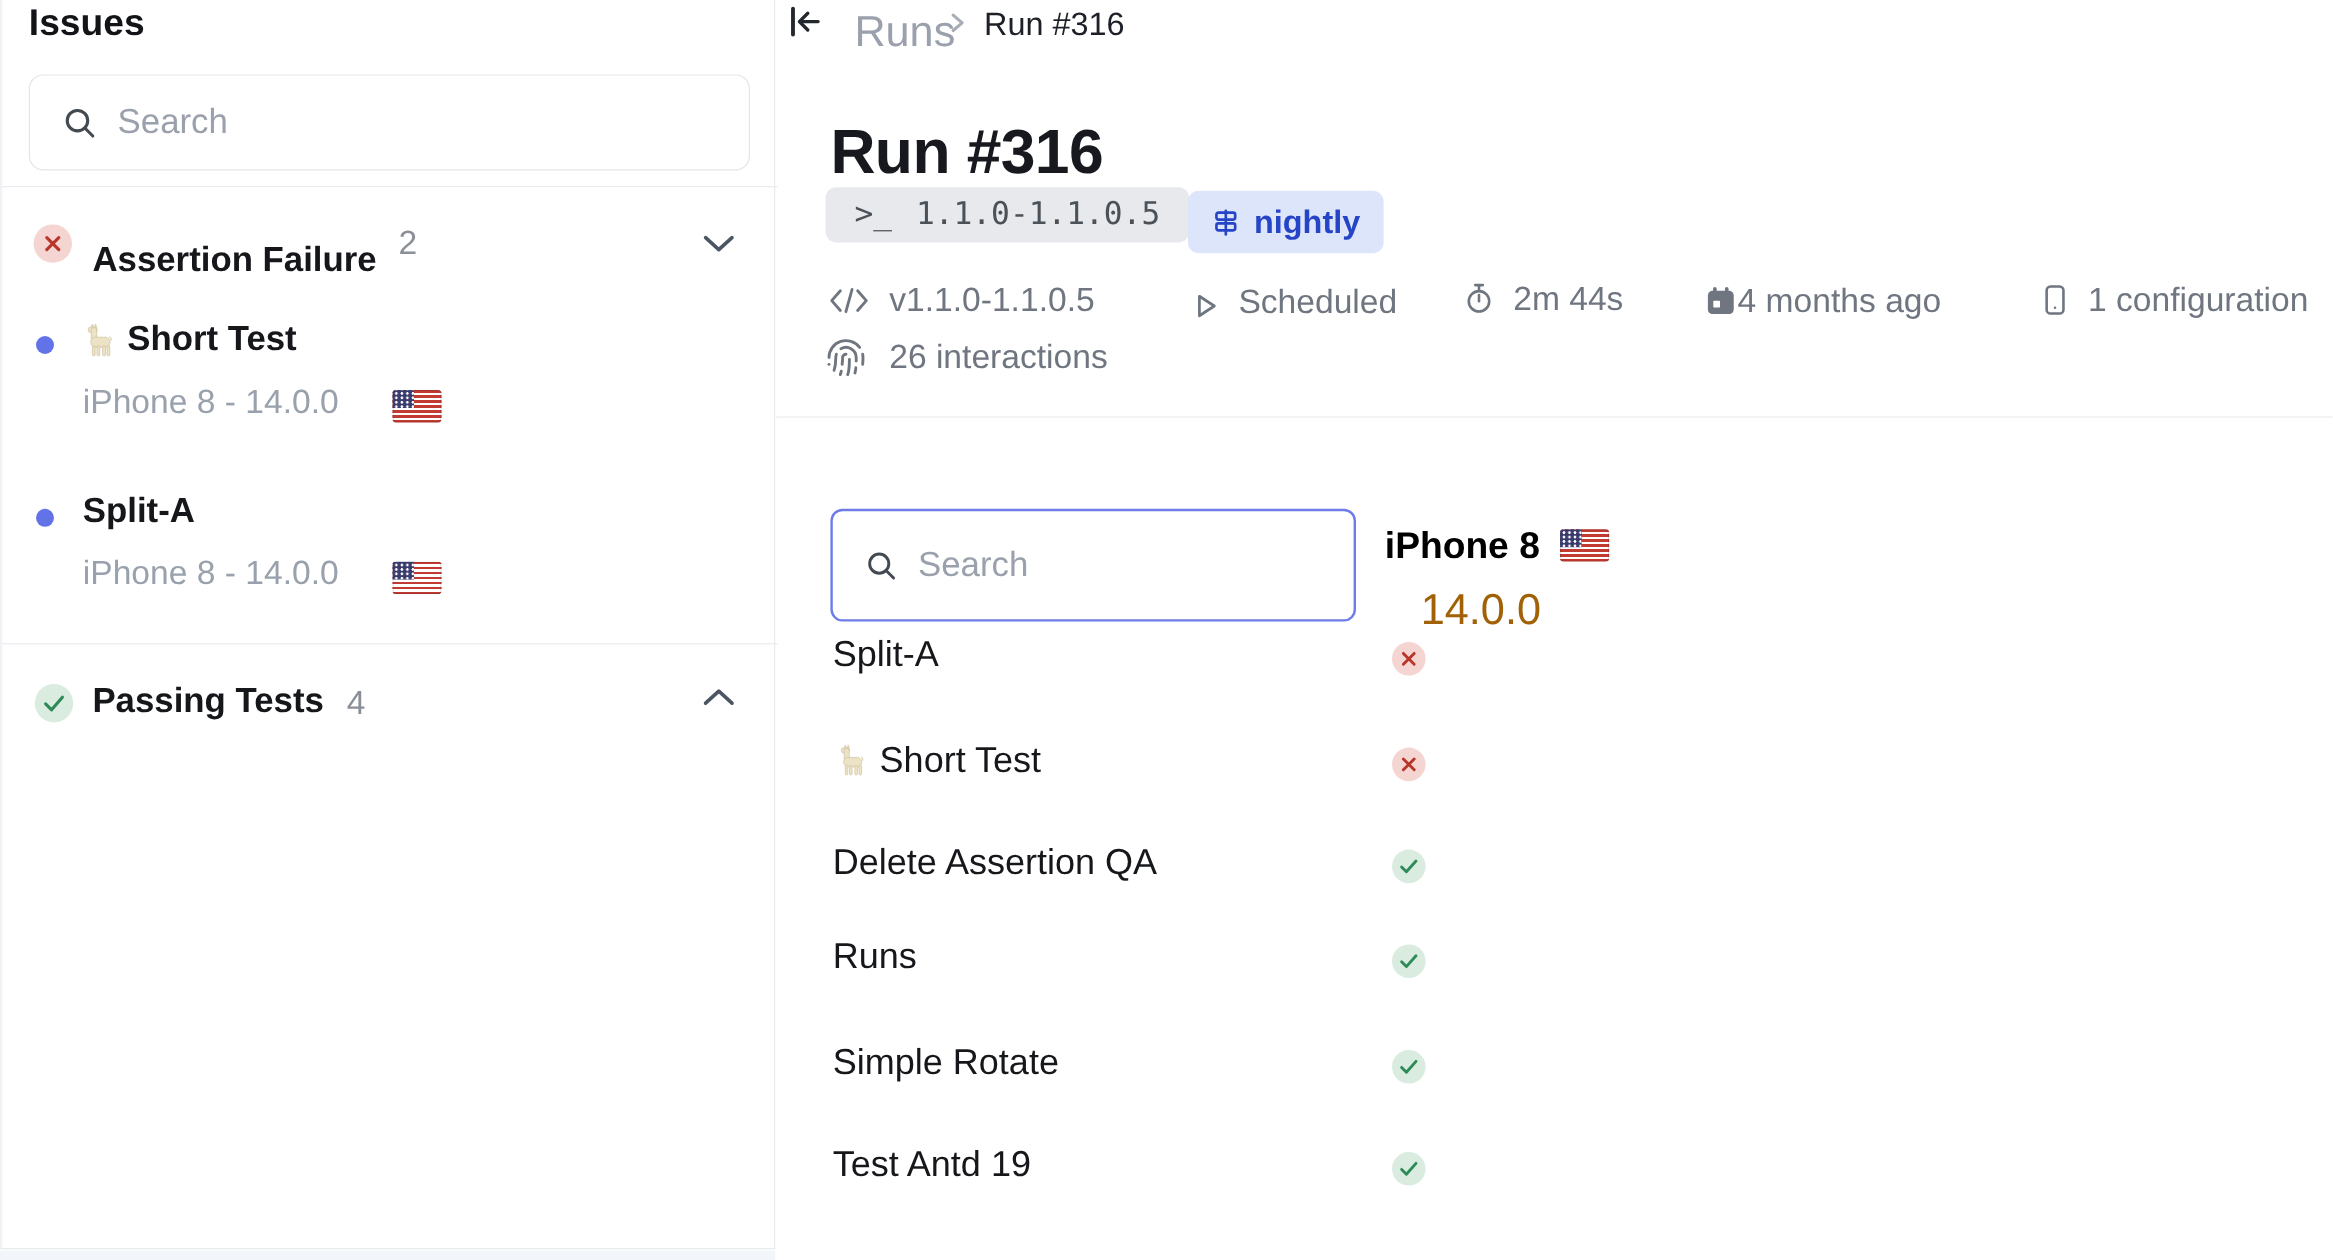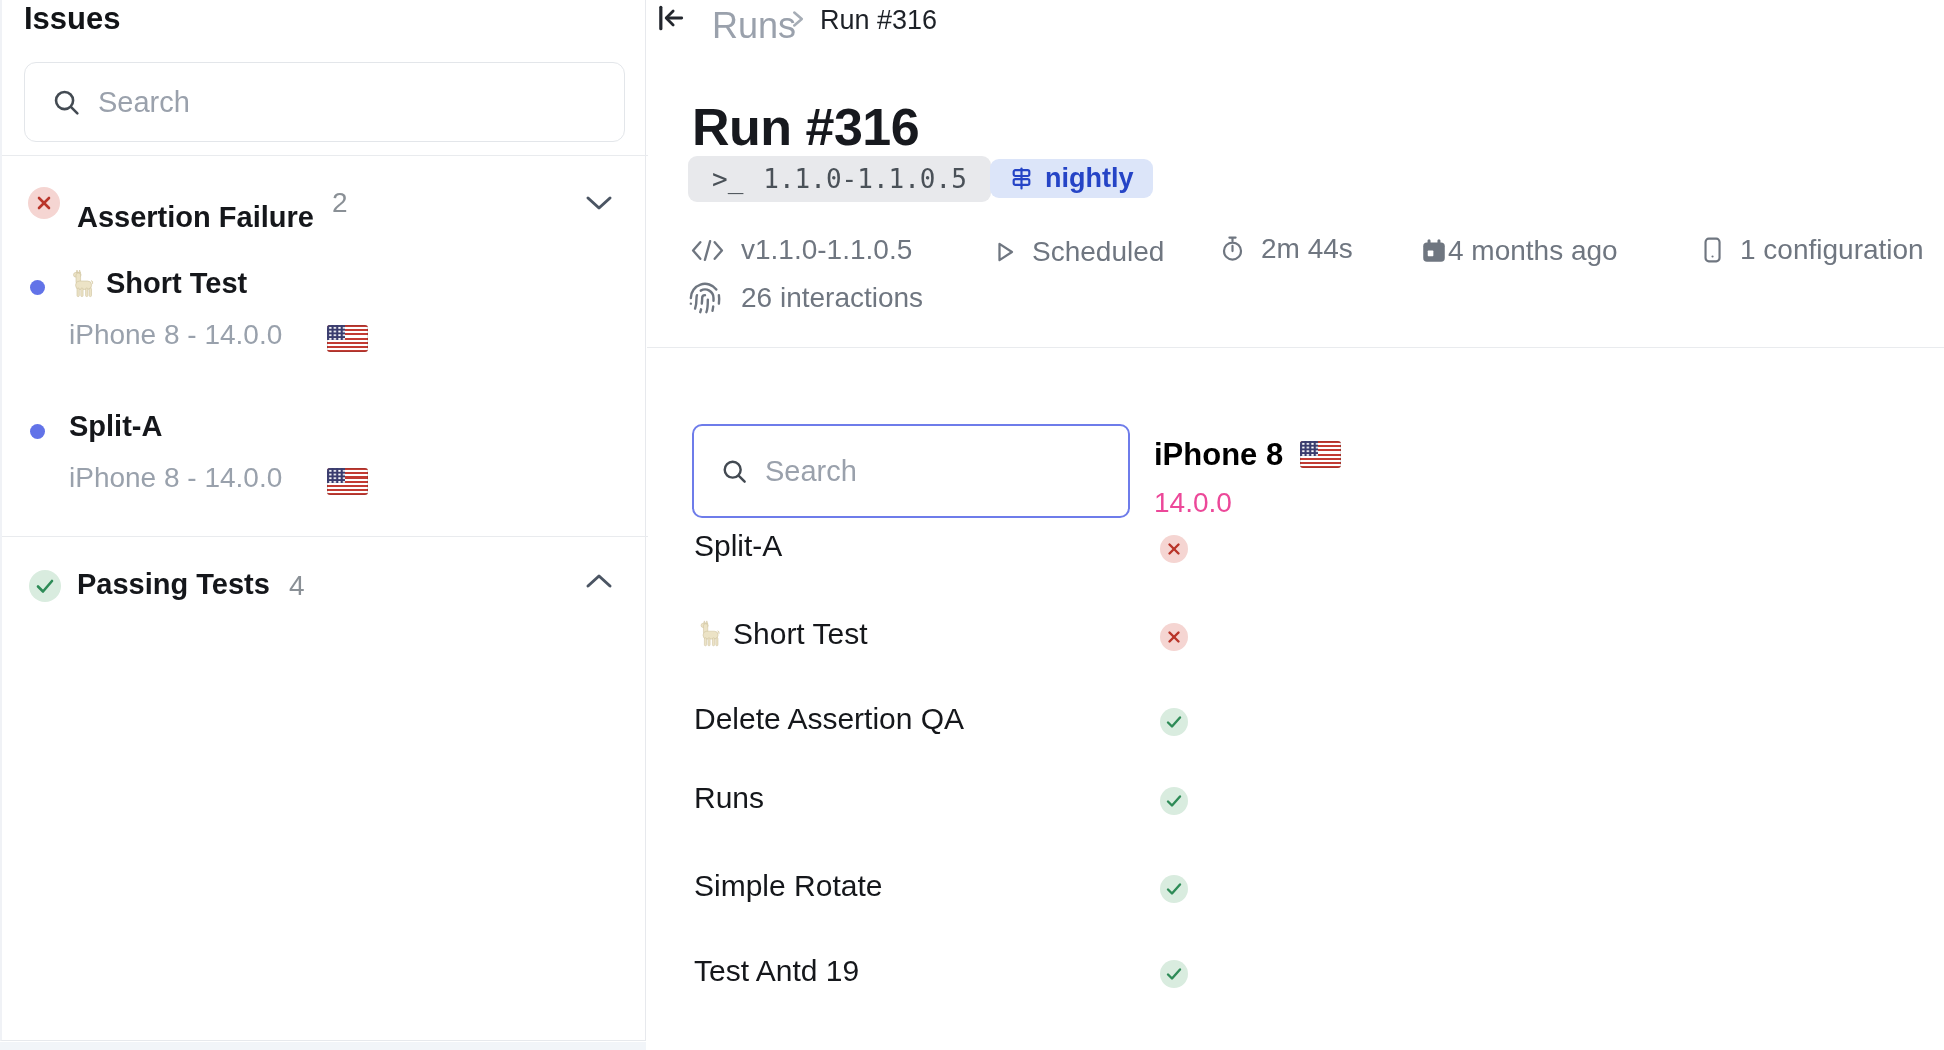--- a/index.html
+++ b/index.html
@@ -61,30 +61,30 @@
   .page-title { font-size:52px; font-weight:700; color:#17191e; letter-spacing:-0.5px; }
 
   .badge-gray {
     position:absolute; left:688px; top:156px; height:46px; border-radius:9px;
     background:#e8e9ec; display:flex; align-items:center; padding:0 24px; gap:20px;
   }
   .badge-gray .prompt, .badge-gray .ver {
     font-family:"DejaVu Sans Mono", monospace; font-size:26px; color:#4a5158; font-weight:500;
   }
   .badge-blue {
-    position:absolute; left:990px; top:159px; height:39px; border-radius:9px;
+    position:absolute; left:990px; top:159px; height:52px; border-radius:9px;
     background:#dce5f9; display:flex; align-items:center; padding:0 19px; gap:11px;
   }
   .badge-blue .tag { font-size:27px; font-weight:700; color:#2544c6; }
 
   .meta-item { position:absolute; display:flex; align-items:center; }
   .meta-text { font-size:28px; color:#6f7680; }
 
   .dev-name { font-size:31px; font-weight:600; color:#000000; }
-  .dev-os   { font-size:28px; color:#ec4899; }
+  .dev-os   { font-size:36px; color:#a16207;margin-left:30px; }
 
   .test-name { font-size:30px; font-weight:500; color:#15171b; }
 
   .chev-btn { background:none; border:none; cursor:pointer; position:absolute; padding:0; }
 </style>
 </head>
 <body>
 
 <div class="sidebar">
   <div class="abs sb-title">Issues</div>
@@ -193,21 +193,21 @@
   </div>
 
   <div class="meta-item" style="left:690px;top:234px;gap:16px;">
     <svg width="35" height="27" viewBox="0 0 34 26" fill="none" stroke="#6f7680" stroke-width="2.3" stroke-linecap="round" stroke-linejoin="round">
       <polyline points="10,5 3,13 10,21"></polyline>
         <polyline points="24,5 31,13 24,21"></polyline>
         <line x1="19.5" y1="4" x2="14.5" y2="22"></line>
     </svg>
     <span class="meta-text">v1.1.0-1.1.0.5</span>
   </div>
-  <div class="meta-item" style="left:993px;top:236px;gap:13px;">
+  <div class="meta-item" style="left:993px;top:236px;gap:13px;align-items:flex-end;">
     <svg width="26" height="26" viewBox="0 0 24 24" fill="none" stroke="#6f7680" stroke-width="2.1" stroke-linecap="round" stroke-linejoin="round">
       <path d="M6 4.5 L17.5 12 L6 19.5 Z"></path>
     </svg>
     <span class="meta-text">Scheduled</span>
   </div>
   <div class="meta-item" style="left:1219px;top:233px;gap:15px;">
     <svg width="27" height="30" viewBox="0 0 26 28" fill="none" stroke="#6f7680" stroke-width="2.1" stroke-linecap="round">
       <circle cx="13" cy="16" r="8.2"></circle>
         <line x1="13" y1="16" x2="13" y2="11"></line>
       <line x1="10" y1="3" x2="16" y2="3"></line>

